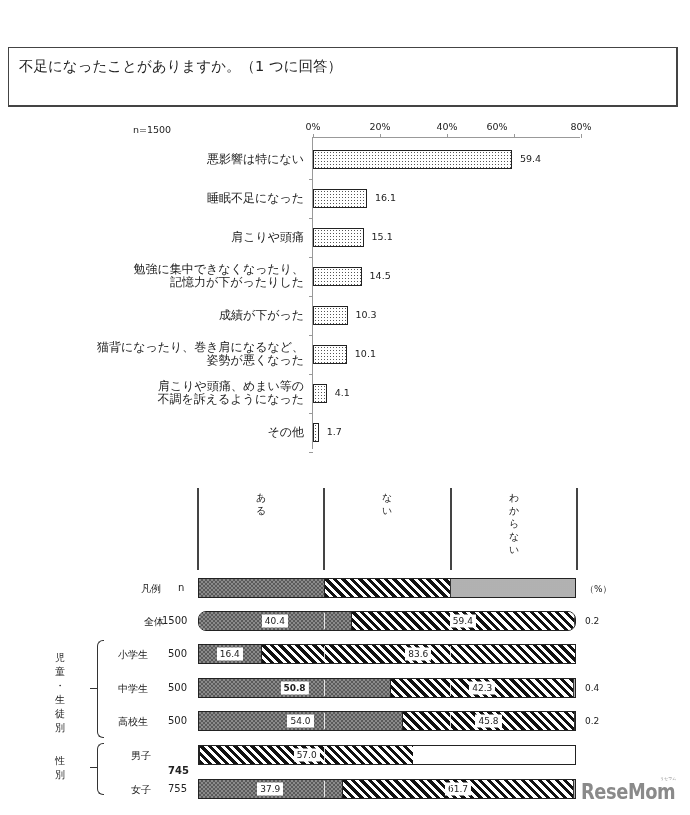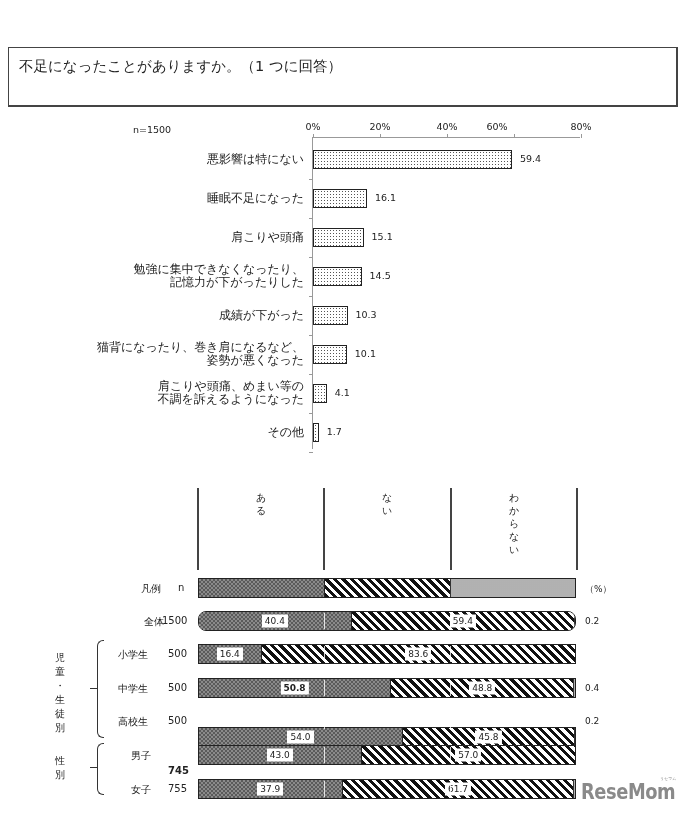--- a/index.html
+++ b/index.html
@@ -173,47 +173,44 @@
     </div>
     <div class="c2-gridline" style="left: 324px; top: 646px; height: 16px; opacity: 0.8;"></div>
     <div class="c2-gridline" style="left: 450px; top: 646px; height: 16px; opacity: 0.8;"></div>
     <div class="c2-rowlabel" style="left: 118px; top: 682px;">中学生</div>
     <div class="c2-n" style="left: 168px; top: 682px;">500</div>
     <div class="c2-bar" style="top: 678px;">
       <div class="seg seg-aru" style="width: 50.8%; font-weight: bold;">
         <span class="seg-label">50.8</span>
       </div>
       <div class="seg seg-nai" style="width: 48.8%;">
-        <span class="seg-label">48.8</span>
+        <span class="seg-label">42.3</span>
       </div>
       <div class="seg seg-wakaranai" style="width: 0.4%;"></div>
     </div>
     <div class="c2-gridline" style="left: 324px; top: 680px; height: 16px; opacity: 0.8;"></div>
     <div class="c2-gridline" style="left: 450px; top: 680px; height: 16px; opacity: 0.8;"></div>
     <div class="c2-right" style="top: 683px;">0.4</div>
     <div class="c2-rowlabel" style="left: 118px; top: 715px;">高校生</div>
     <div class="c2-n" style="left: 168px; top: 715px;">500</div>
-    <div class="c2-bar" style="top: 711px; margin-top: 16px;">
+    <div class="c2-bar" style="top: 711px;">
       <div class="seg seg-aru" style="width: 54%;">
         <span class="seg-label">54.0</span>
       </div>
       <div class="seg seg-nai" style="width: 45.8%;">
         <span class="seg-label">45.8</span>
       </div>
       <div class="seg seg-wakaranai" style="width: 0.2%;"></div>
     </div>
     <div class="c2-gridline" style="left: 324px; top: 713px; height: 16px; opacity: 0.8;"></div>
     <div class="c2-gridline" style="left: 450px; top: 713px; height: 16px; opacity: 0.8;"></div>
     <div class="c2-right" style="top: 716px;">0.2</div>
     <div class="c2-rowlabel" style="left: 131px; top: 749px;">男子</div>
     <div class="c2-n" style="left: 168px; top: 765px; font-weight: bold;">745</div>
     <div class="c2-bar" style="top: 745px;">
-      <div class="seg seg-aru" style="width: 43%;">
-        <span class="seg-label">43.0</span>
-      </div>
       <div class="seg seg-nai" style="width: 57%;">
         <span class="seg-label">57.0</span>
       </div>
     </div>
     <div class="c2-gridline" style="left: 324px; top: 747px; height: 16px; opacity: 0.8;"></div>
     <div class="c2-gridline" style="left: 450px; top: 747px; height: 16px; opacity: 0.8;"></div>
     <div class="c2-rowlabel" style="left: 131px; top: 783px;">女子</div>
     <div class="c2-n" style="left: 168px; top: 783px;">755</div>
     <div class="c2-bar" style="top: 779px;">
       <div class="seg seg-aru" style="width: 37.9%;">

